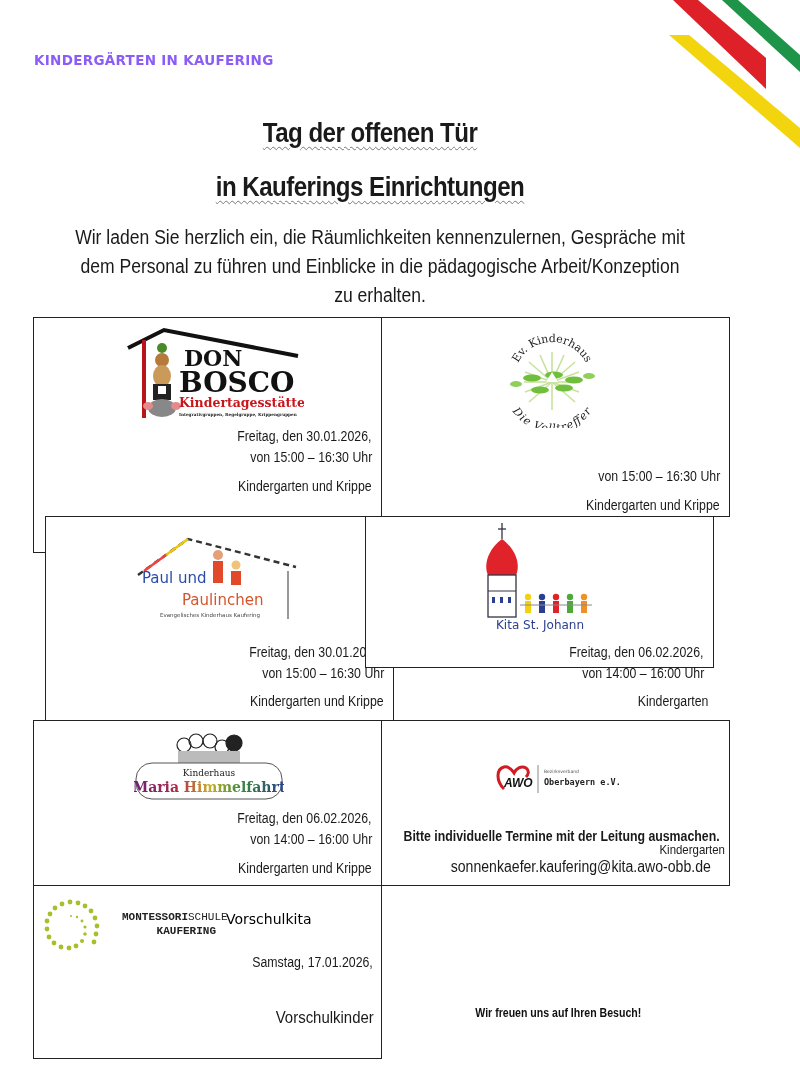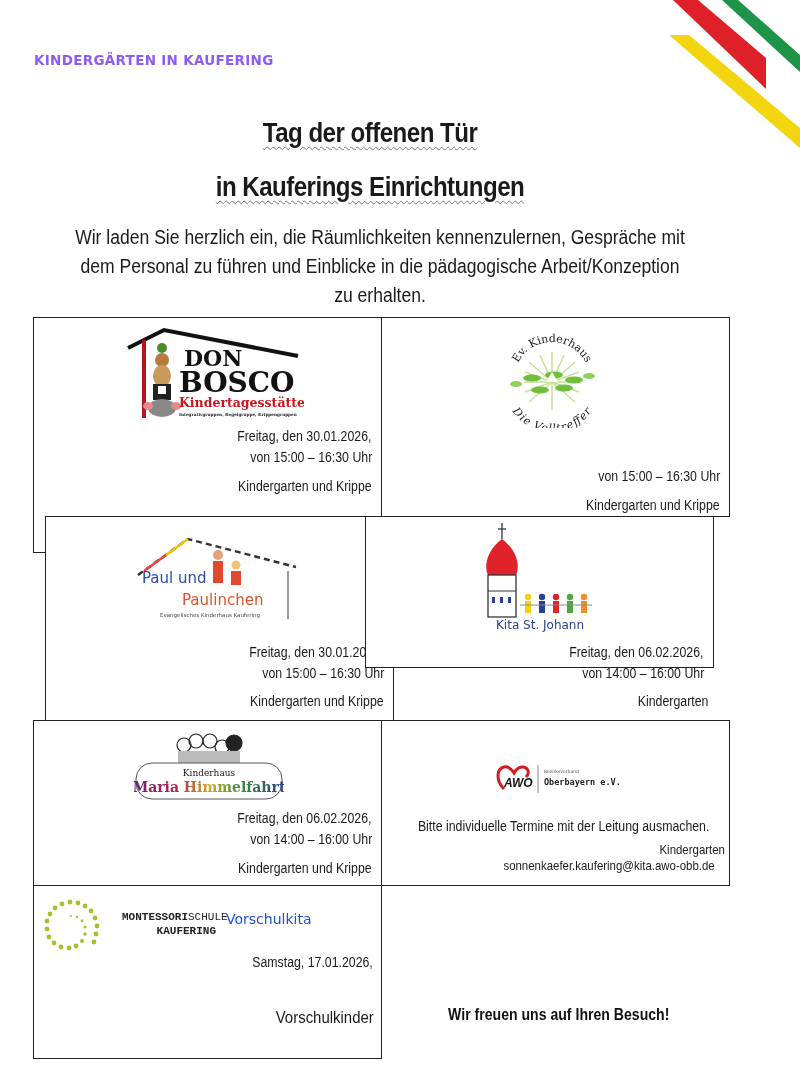--- a/index.html
+++ b/index.html
@@ -34,21 +34,21 @@
     position: absolute; border: 1.5px solid #222; background: #fff;
     text-align: center; font-size: 14px; color: #1a1a1a;
   }
   .cell .line { position: absolute; left: 0; right: 0; text-align: right; white-space: nowrap; }
   .cell .line span { display: inline-block; transform: scaleX(0.88); }
 
   .logo { position: absolute; }
 
   .closing {
     position: absolute; left: 381px; width: 355px; top: 1006px;
-    text-align: center; font-weight: bold; font-size: 16px; color: #111;
+    text-align: center; font-weight: bold; font-size: 12px; color: #111;
   }
   .closing span { display: inline-block; transform: scaleX(0.88); }
 </style>
 </head>
 <body>
 
 <div class="site-title">KINDERGÄRTEN IN KAUFERING</div>
 
 <svg class="stripes" viewBox="0 0 140 150">
   <polygon points="62,0 78,0 140,55 140,72" fill="#1e9448"></polygon>
@@ -204,23 +204,23 @@
   </div>
 
   <div class="cell" style="left:348px;top:403px;width:349px;height:166px;">
     <svg class="logo" style="left:112px;top:40px;" width="130" height="34" viewBox="0 0 130 34">
       <path d="M10,28 C2,20 2,8 10,6 C15,5 18,9 20,12 C22,8 27,4 32,7 C36,10 34,14 32,16" fill="none" stroke="#d01c24" stroke-width="3"></path>
       <text x="10" y="26" font-family="Liberation Sans, sans-serif" font-weight="bold" font-style="italic" font-size="12" fill="#111">AWO</text>
       <line x1="44" y1="4" x2="44" y2="32" stroke="#888" stroke-width="1"></line>
       <text x="50" y="12" font-family="DejaVu Sans, sans-serif" font-size="4.5" fill="#555">Bezirksverband</text>
       <text x="50" y="24" font-family="DejaVu Sans Mono, monospace" font-weight="bold" font-size="8.5" fill="#222">Oberbayern e.V.</text>
     </svg>
-    <div class="line" style="top:97px;"><span>Bitte individuelle Termine mit der Leitung ausmachen.</span></div>
+    <div class="line" style="top:107px;font-weight:bold;"><span>Bitte individuelle Termine mit der Leitung ausmachen.</span></div>
     <div class="line" style="top:121px;font-size:13px;"><span>Kindergarten</span></div>
-    <div class="line" style="top:137px;font-size:13px;"><span>sonnenkaefer.kaufering@kita.awo-obb.de</span></div>
+    <div class="line" style="top:137px;font-size:16px;"><span>sonnenkaefer.kaufering@kita.awo-obb.de</span></div>
   </div>
 
   <div class="cell" style="left:0;top:568px;width:349px;height:174px;">
     <svg class="logo" style="left:8px;top:12px;" width="68" height="60" viewBox="0 0 68 60">
       <g fill="#a7bf2a">
         <circle cx="28" cy="4" r="2.4"></circle>
           <circle cx="36" cy="5" r="2.4"></circle>
           <circle cx="43" cy="8" r="2.4"></circle>
         <circle cx="49" cy="13" r="2.4"></circle>
           <circle cx="53" cy="20" r="2.4"></circle>
@@ -242,20 +242,20 @@
           <circle cx="43" cy="29" r="1.6"></circle>
         <circle cx="40" cy="23" r="1.4"></circle>
           <circle cx="35" cy="19" r="1.2"></circle>
           <circle cx="29" cy="18" r="1"></circle>
       </g>
     </svg>
     <div style="position:absolute;left:88px;top:24px;width:94px;text-align:right;font-family:Liberation Mono, monospace;font-size:11px;line-height:14px;color:#222;">
       <div><b>MONTESSORI</b><span style="font-weight:normal;">SCHULE</span></div>
       <div><b>KAUFERING</b></div>
     </div>
-    <div style="position:absolute;left:192px;top:25px;font-family:'DejaVu Sans',sans-serif;font-size:14px;color:#1d4ed8;">Vorschulkita</div>
+    <div style="position:absolute;left:192px;top:25px;font-family:'DejaVu Sans',sans-serif;font-size:14px;color:#000000;">Vorschulkita</div>
     <div class="line" style="top:68px;"><span>Samstag, 17.01.2026,</span></div>
     <div class="line" style="top:122px;font-size:17px;"><span>Vorschulkinder</span></div>
   </div>
 
 </div>
 
 <div class="closing"><span>Wir freuen uns auf Ihren Besuch!</span></div>
 
 </body></html>

